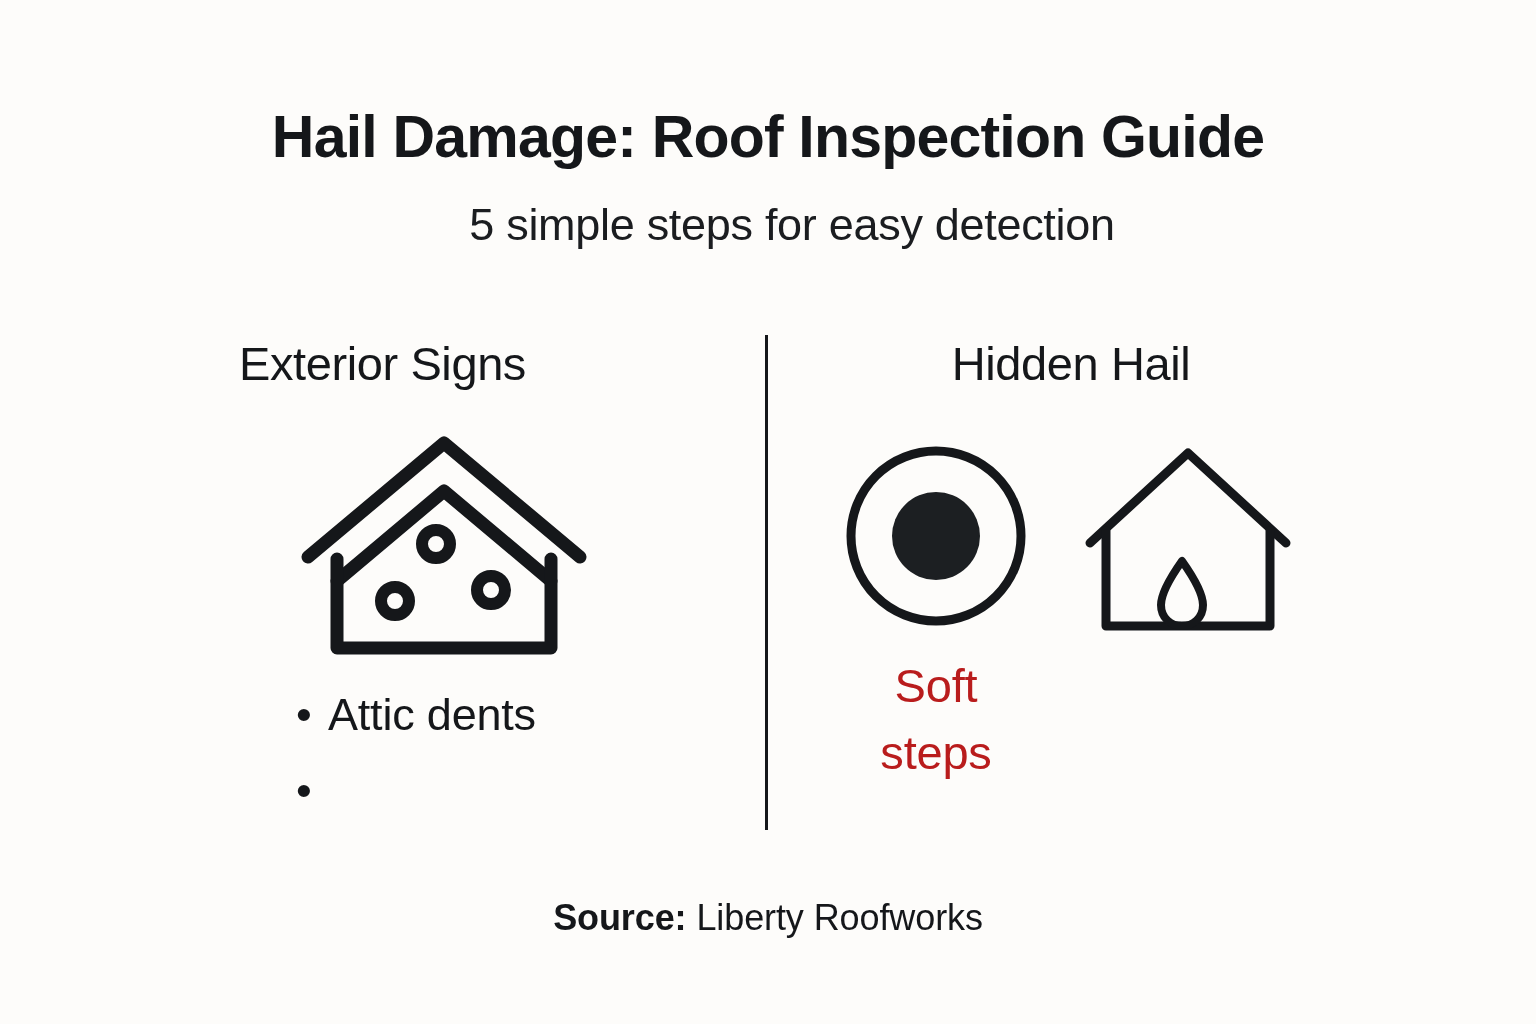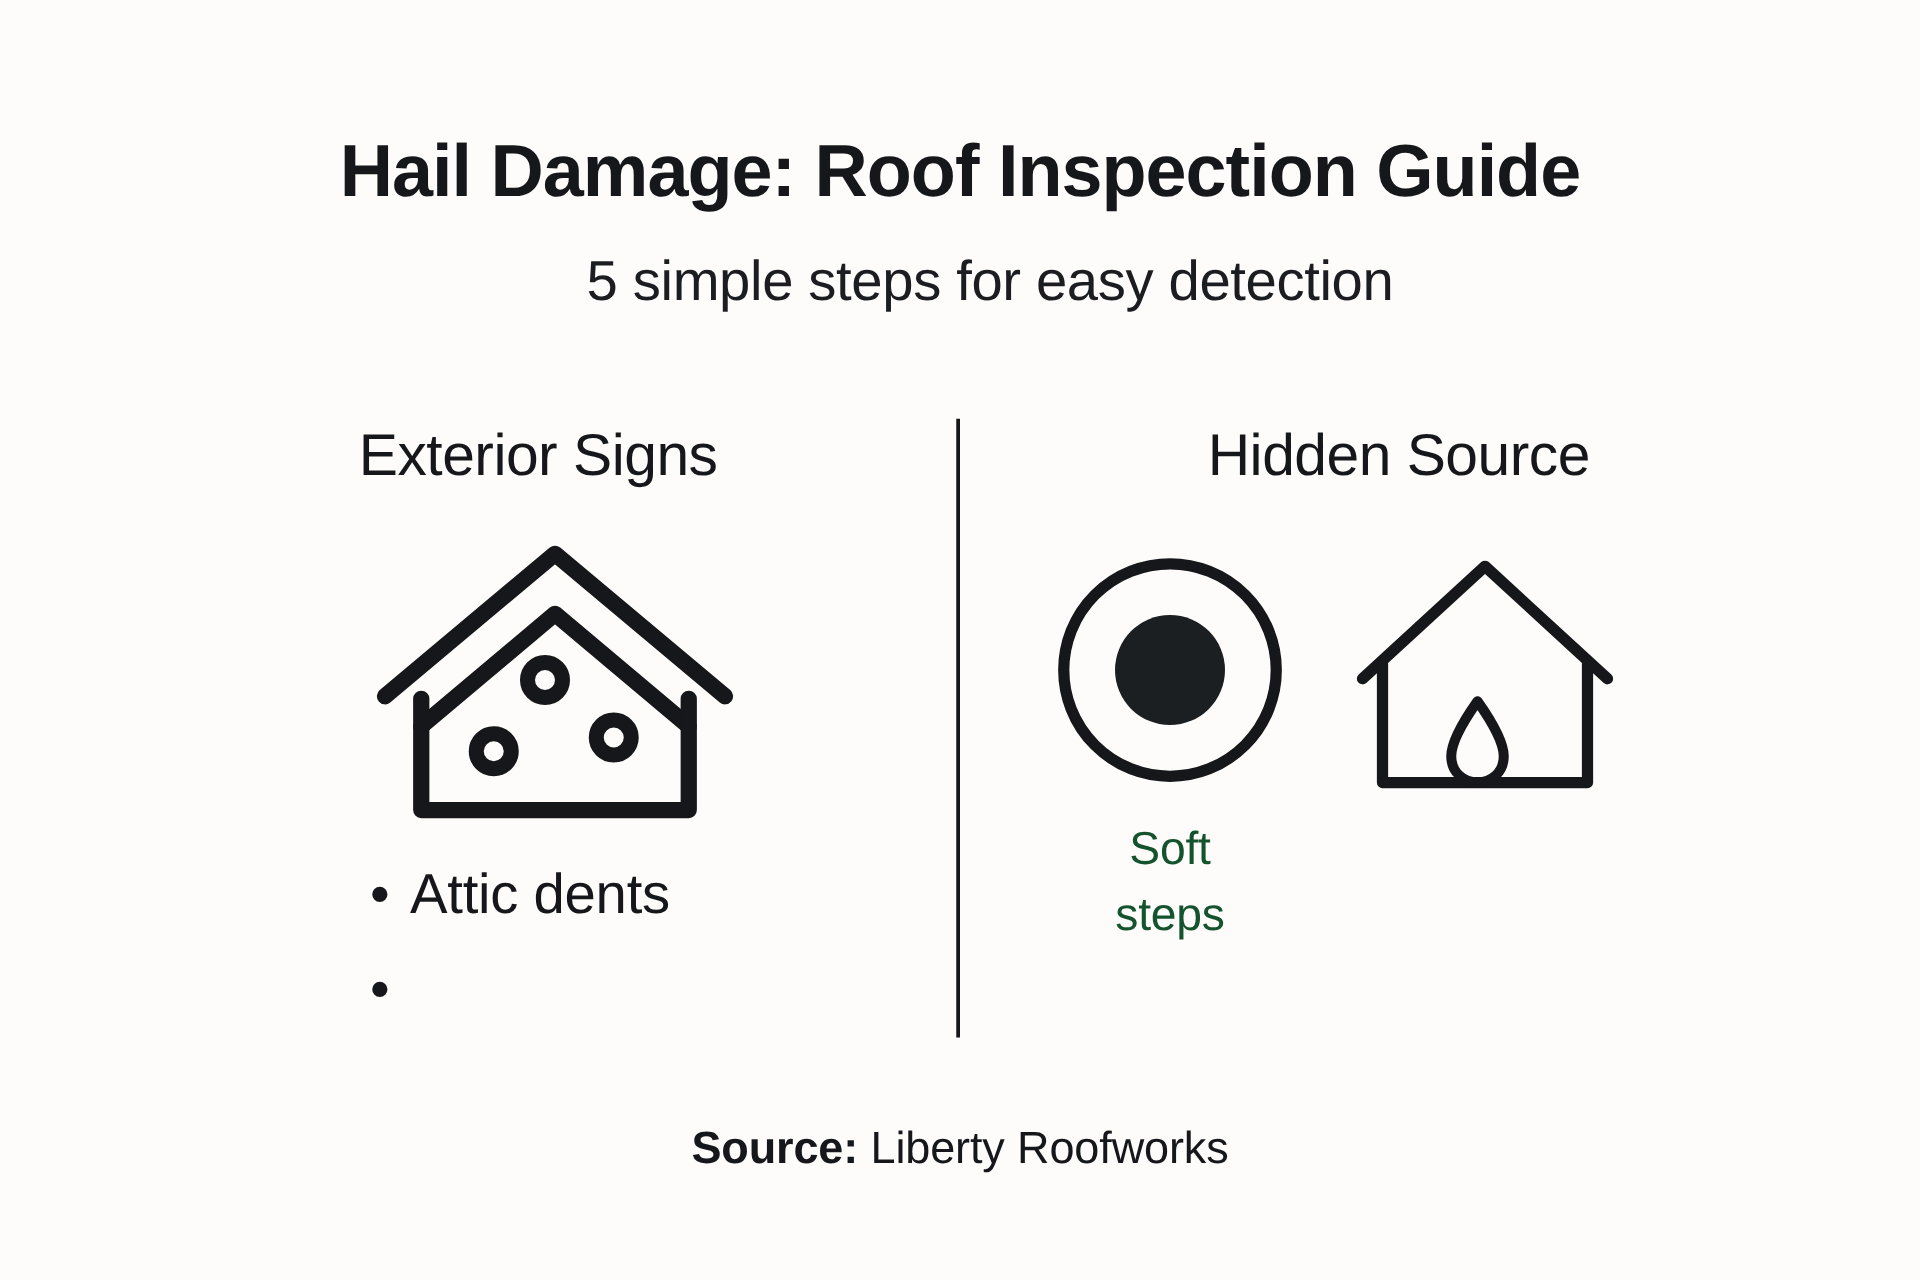--- a/index.html
+++ b/index.html
@@ -61,21 +61,20 @@
 
   
   .col-heading {
     position: absolute;
     font-size: 47px;
     font-weight: 500;
     letter-spacing: -0.4px;
     line-height: 1.0;
     color: #15171a;
     white-space: nowrap;
-    margin-left: 48px;
   }
   #heading-left  { left: 0;    top: 340px; width: 765px;  text-align: center; }
   #heading-right { left: 771px; top: 340px; width: 600px; text-align: center; }
 
   
   .icon-house-dents {
     position: absolute;
     left: 296px;
     top: 425px;
     width: 296px;
@@ -119,25 +118,25 @@
   }
   #clue-soft-spots { left: 821px;  top: 443px; }
   #clue-attic-leaks { left: 1073px; top: 443px; }
 
   .clue-icon {
     display: block;
     margin: 0 auto;
   }
   .clue-label {
     margin-top: 24px;
-    font-size: 37px;
+    font-size: 47px;
     font-weight: 400;
     letter-spacing: -0.2px;
     line-height: 1.42;
-    color: #14532d;
+    color: #b91c1c;
   }
   .clue-label .lbl-line { display: block; }
 
   
   .source {
     position: absolute;
     left: 0;
     top: 897px;
     width: 1536px;
     text-align: center;
@@ -178,21 +177,21 @@
   <ul class="bullet-list">
     <li class="bullet-item">
       <span class="bullet-dot">•</span>
       <span>Attic dents</span>
     </li>
     <li class="bullet-item">
       <span class="bullet-dot">•</span>
     </li>
   </ul>
 
-  <div class="col-heading" id="heading-right">Hidden Source</div>
+  <div class="col-heading" id="heading-right">Hidden Hail</div>
 
   <div class="clue" id="clue-soft-spots">
     <svg class="clue-icon" viewBox="0 0 186 186" width="186" height="186">
       <circle cx="93" cy="93" r="85" fill="none" stroke="#15171a" stroke-width="9"></circle>
       <circle cx="93" cy="93" r="44" fill="#1c1f22"></circle>
     </svg>
     <div class="clue-label">
       <span class="lbl-line">Soft</span>
       <span class="lbl-line">steps</span>
     </div>

